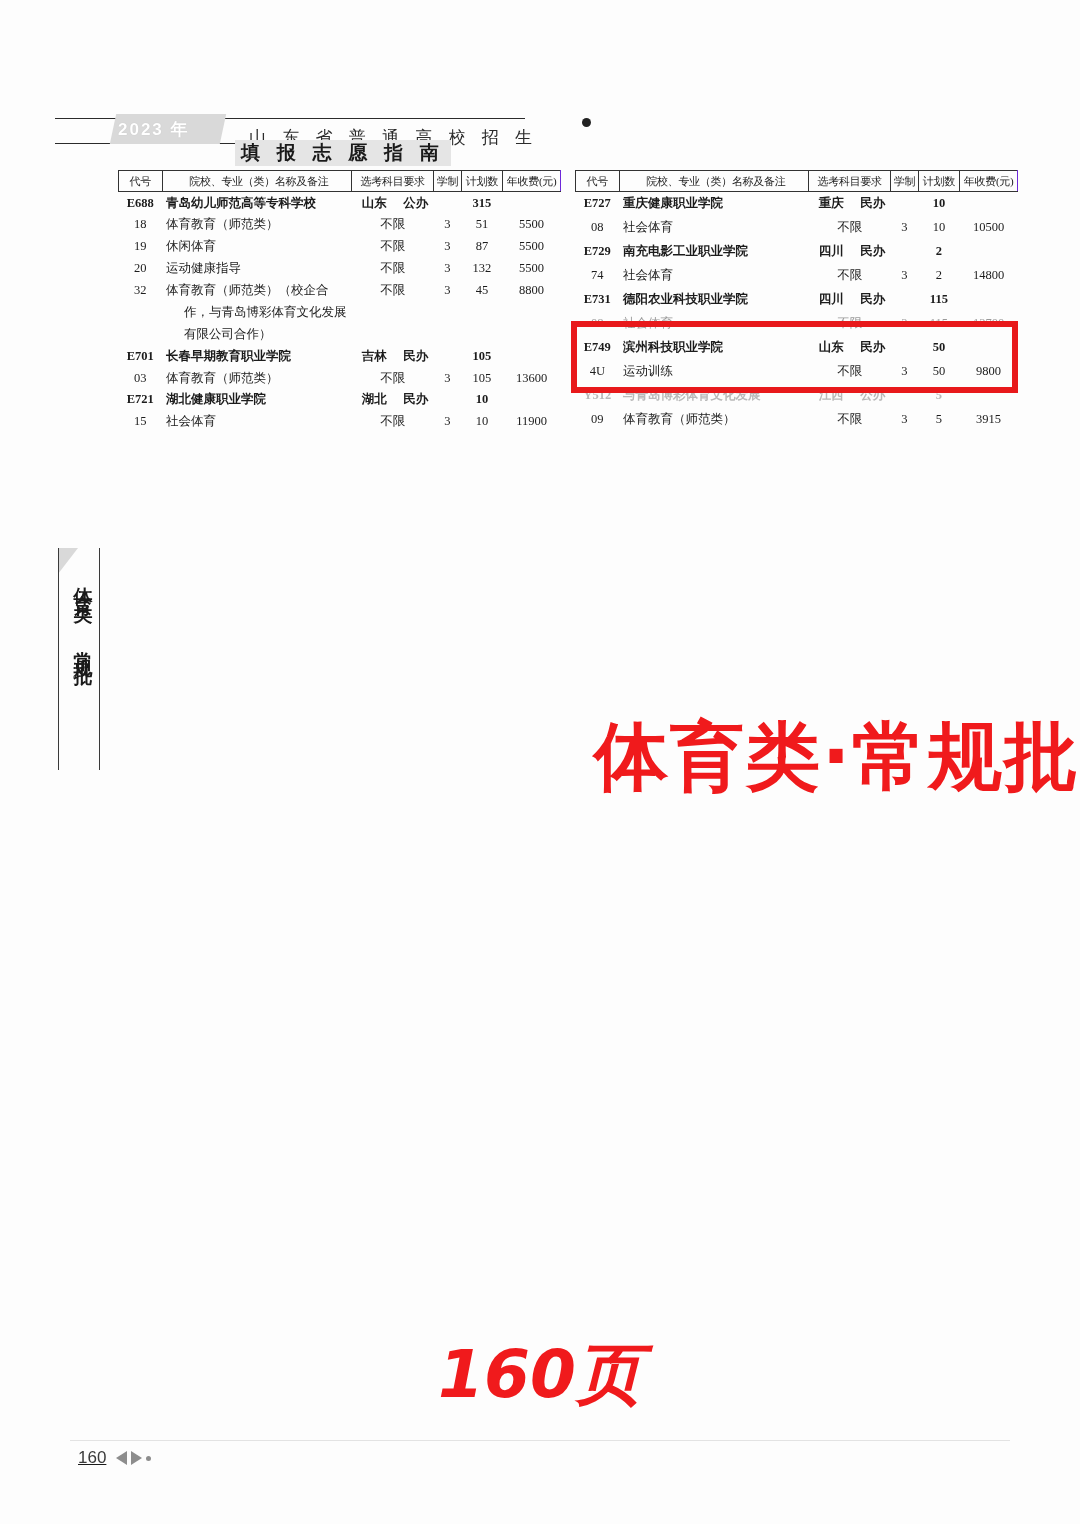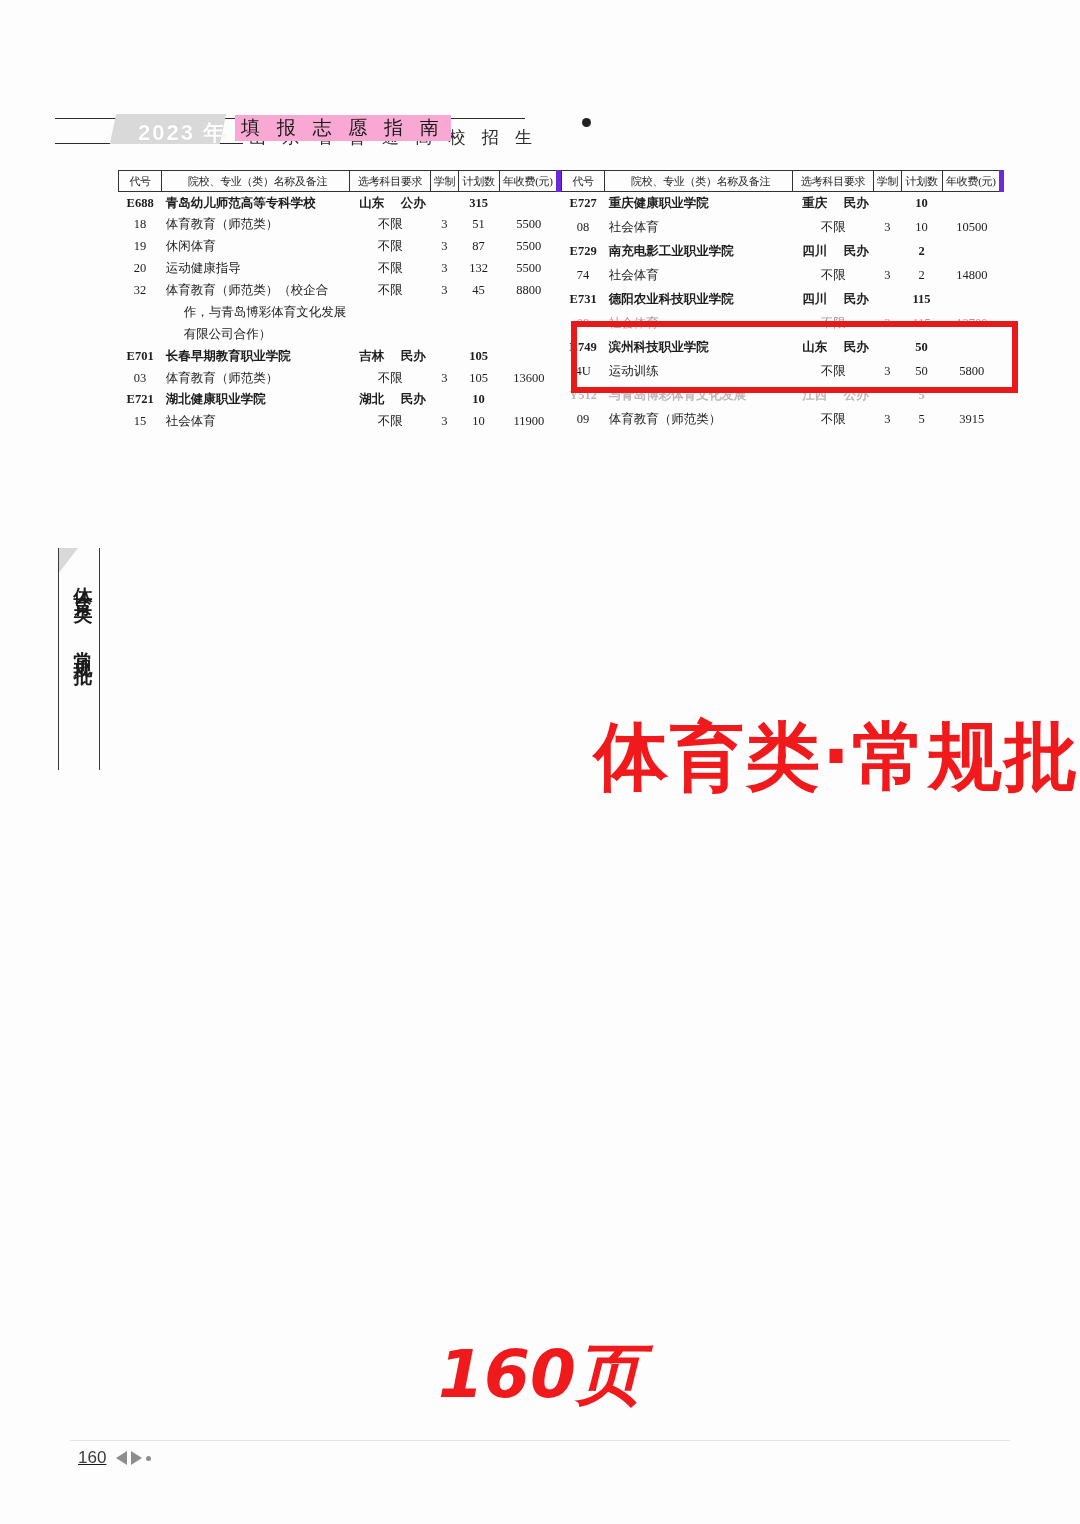--- a/index.html
+++ b/index.html
@@ -49,88 +49,89 @@
     position: absolute;
     left: 58px;
     top: 14px;
     width: 110px;
     height: 30px;
     background: #d9d9d9;
     transform: skewX(-12deg);
   }
   .year-text {
     position: absolute;
-    left: 83px;
+    left: 63px;
     top: 18px;
-    font-size: 22px;
+    font-size: 17px;
     letter-spacing: 2px;
     color: #ffffff;
     font-family: "Liberation Sans", sans-serif;
     font-weight: bold;
     text-shadow: 0 0 1px #bbb;
   }
   .header-title-1 {
     position: absolute;
     left: 188px;
     top: 2px;
     font-size: 17px;
     letter-spacing: 6px;
     color: #2b2b2b;
     background: #fdfdfd;
     padding: 0 6px;
     margin-top: 24px;
   }
   .header-title-2 {
     position: absolute;
     left: 180px;
-    top: 15px;
+    top: 40px;
     font-size: 19px;
     letter-spacing: 6px;
     color: #1a1a1a;
-    background: #f9a8d4;
+    background: #e5e5e5;
     padding: 0 6px;
-    font-weight: normal;
+    font-weight: bold;
   }
   .header-dot {
     position: absolute;
     left: 527px;
     top: 18px;
     width: 9px;
     height: 9px;
     border-radius: 50%;
     background: #222;
   }
 
   
   .tables {
     position: absolute;
     left: 118px;
     top: 170px;
     width: 900px;
     display: flex;
+    gap: 14px;
   }
   table.cat {
     border-collapse: collapse;
     width: 443px;
     table-layout: fixed;
     font-size: 12.5px;
     color: #1c1c1c;
   }
   table.cat th {
     font-weight: normal;
     font-size: 11px;
     border-top: 1px solid #333;
     border-bottom: 1px solid #333;
     border-left: 1px solid #333;
     padding: 3px 0 2px 0;
     text-align: center;
     white-space: nowrap;
     letter-spacing: -0.3px;
   }
-  table.cat th:last-child { border-right: 5px solid #6d28d9; }
+  table.cat th:last-child { border-right: 1px solid #6d28d9; }
   table.cat td {
     padding: 2.5px 2px;
     vertical-align: top;
     line-height: 1.35;
     white-space: nowrap;
   }
   .c-code  { width: 42px;  text-align: center; }
   .c-name  { width: 182px; text-align: left; padding-left: 4px !important; }
   .c-subj  { width: 80px;  text-align: center; }
   .c-xz    { width: 26px;  text-align: center; }
@@ -460,21 +461,21 @@
           <td class="c-xz"></td>
           <td class="c-plan">50</td>
           <td class="c-fee"></td>
         </tr>
         <tr>
           <td class="c-code">4U</td>
           <td class="c-name">运动训练</td>
           <td class="c-subj">不限</td>
           <td class="c-xz">3</td>
           <td class="c-plan">50</td>
-          <td class="c-fee">5800</td>
+          <td class="c-fee">9800</td>
         </tr>
         <tr class="faded2 school-row">
           <td class="c-code">Y512</td>
           <td class="c-name">与青岛博彩体育文化发展</td>
           <td class="c-subj"><span class="prov">江西</span><span class="ptype">公办</span></td>
           <td class="c-xz"></td>
           <td class="c-plan">5</td>
           <td class="c-fee"></td>
         </tr>
         <tr>

